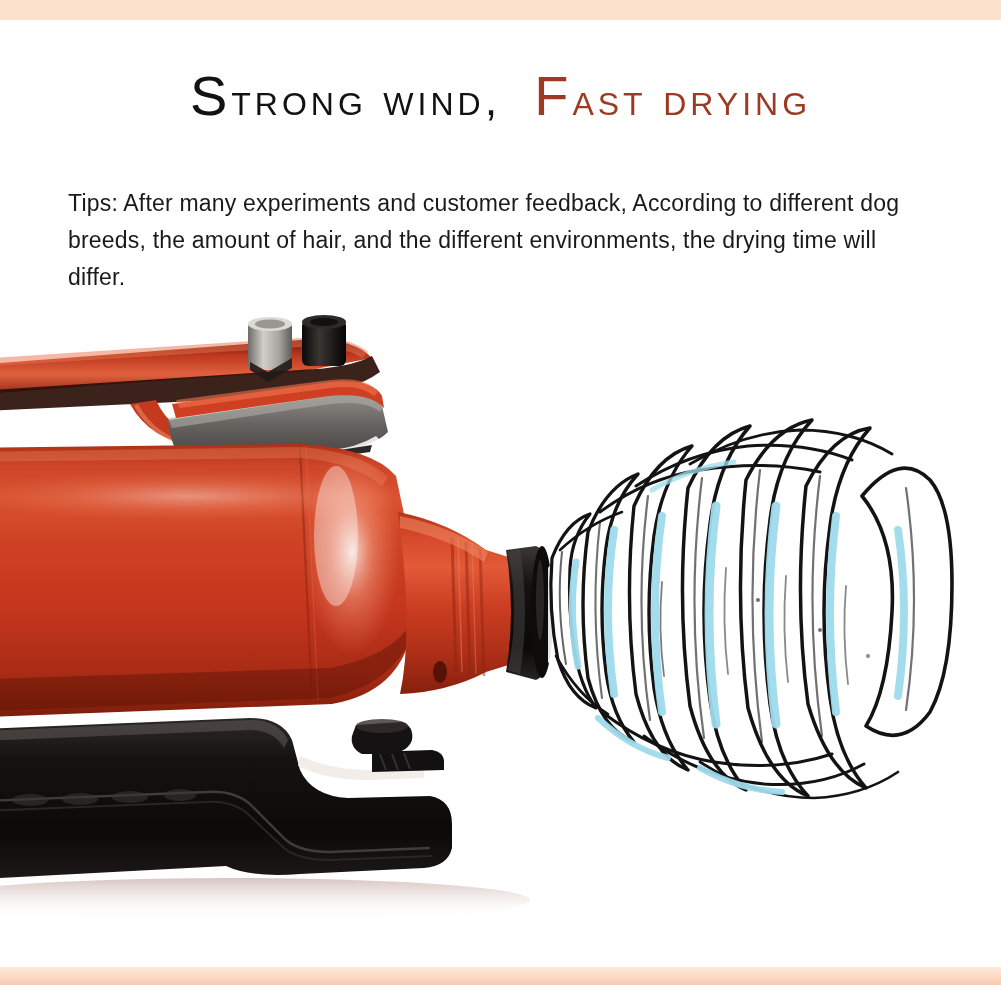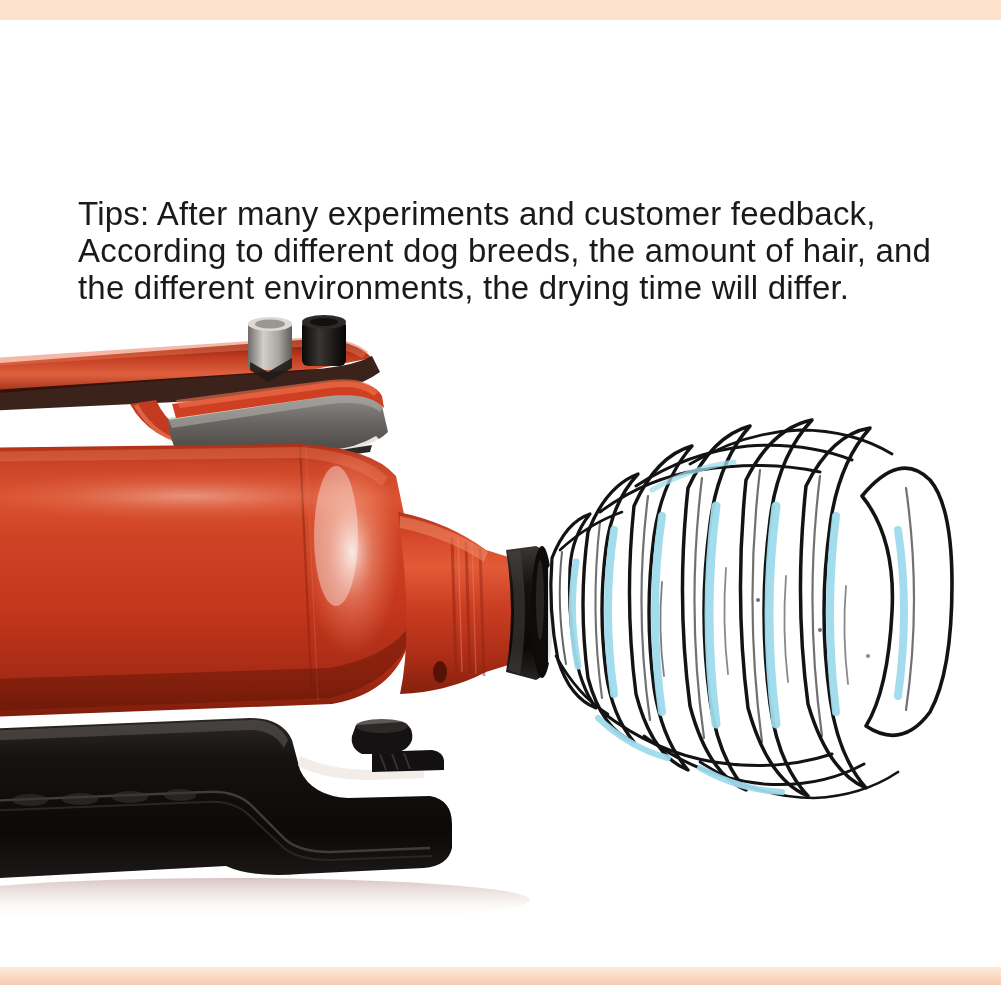--- a/index.html
+++ b/index.html
@@ -33,41 +33,43 @@
   }
   #headline .seg{font-variant:small-caps;}
   #headline .seg .lead{font-size:56px;}
   #hl-1{color:#121212;}
   #hl-2{color:#9d3a22;}
 
   
   #tips{
     position:absolute;left:68px;top:162px;width:862px;
     color:#1a1a1a;
-    font-size:33px;
+    font-size:23px;
     line-height:37px;
     letter-spacing:.2px;
     font-family:"Liberation Sans",sans-serif;
-    margin-left:10px;
   }
 
   
   #photo{position:absolute;left:0;top:300px;width:1001px;height:640px;}
   #photo svg{display:block;width:100%;height:100%;}
 
   .nosel{user-select:none;}
 </style>
 </head>
 <body>
 
 <div id="page">
 
   <div class="band" id="band-top"></div>
   <div class="band" id="band-bottom"></div>
 
+  <div id="headline" class="nosel">
+    <span class="seg" id="hl-1"><span class="lead">S</span>trong wind,</span><span>&nbsp;&nbsp;</span><span class="seg" id="hl-2"><span class="lead">F</span>ast drying</span>
+  </div>
 
   <p id="tips" class="nosel">Tips: After many experiments and customer feedback, According to different dog breeds, the amount of hair, and the different environments, the drying time will differ.</p>
 
   <div id="photo">
     <svg viewBox="0 0 1001 640" preserveAspectRatio="none">
       <defs>
 
         <linearGradient id="gBarrel" x1="0" y1="0" x2="0" y2="1">
           <stop offset="0%" stop-color="#b03018"></stop>
           <stop offset="9%" stop-color="#d2482b"></stop>

